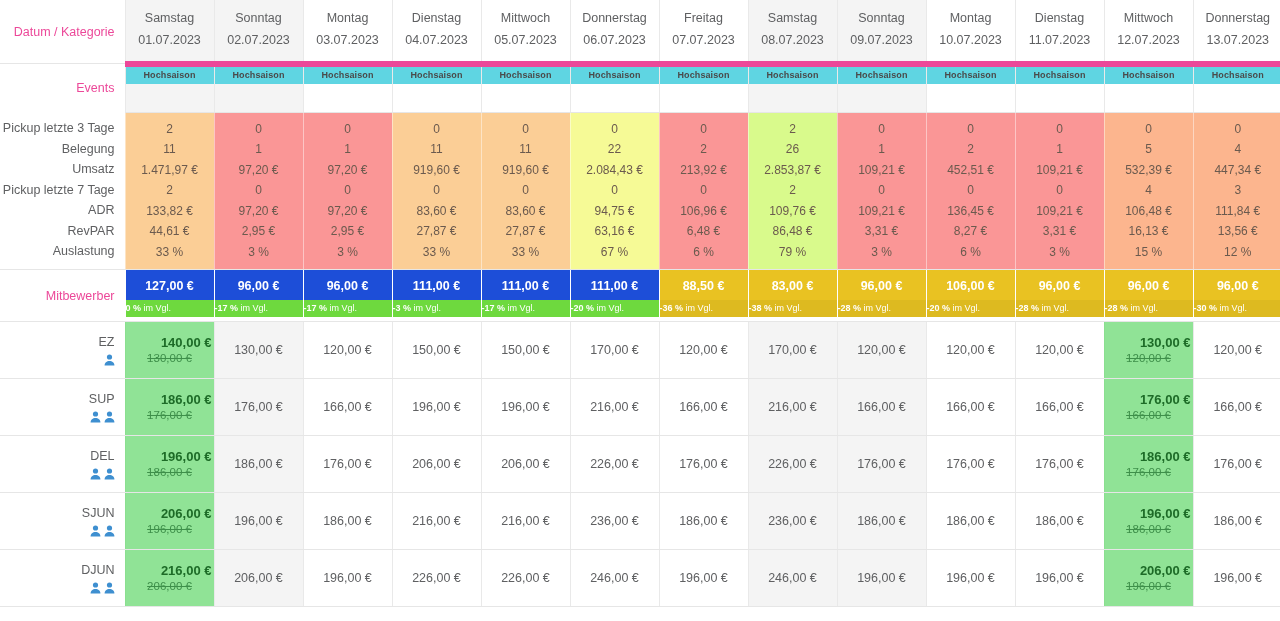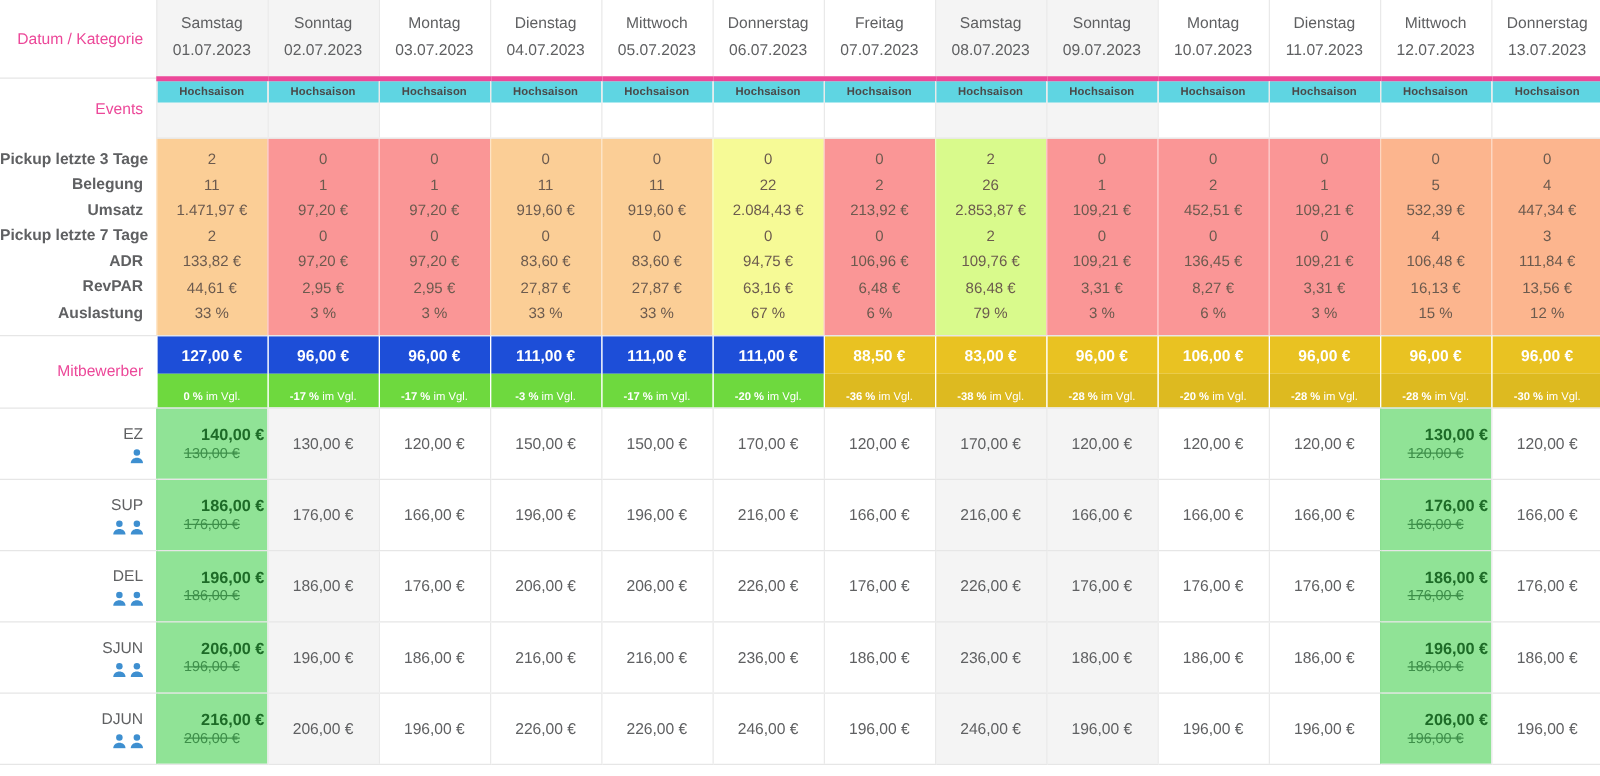--- a/index.html
+++ b/index.html
@@ -32,21 +32,21 @@
   td.rowlabel.nb { border-bottom:none; }
 
   
   td.hdr {
     text-align:center;
     font-size:12.5px;
     color:#5f6062;
     padding:8px 2px 9px;
     line-height:1.75;
     border-left:1px solid #e9e9e9;
-    border-bottom:4px solid #ec4899;
+    border-bottom:6px solid #ec4899;
     vertical-align:middle;
     margin-top:24px;
   }
   td.hdr .dow { display:block; }
   td.hdr .dat { display:block; }
   .we { background:#f4f4f4; }
 
   
   td.evt {
     border-left:1px solid #e9e9e9;
@@ -74,21 +74,20 @@
     border-left:1px solid rgba(255,255,255,.45);
     border-bottom:1px solid #e6e6e6;
     vertical-align:top;
   }
   td.kpilabels {
     background:#fff;
     border-bottom:1px solid #e6e6e6;
     padding:6px 10px 7px 0;
     text-align:right;
     vertical-align:top;
-    font-weight:bold;
   }
   .kpilist { list-style:none; }
   .kpilist li {
     font-size:12.5px;
     line-height:20.5px;
     color:#5f6062;
     white-space:nowrap;
   }
   .kpicol { padding:6px 2px 7px; }
   .kpicol div {
@@ -106,22 +105,22 @@
     border-bottom:1px solid #e6e6e6;
     vertical-align:top;
     height:52px;
   }
   .comp-price {
     color:#fff; font-weight:bold; font-size:12.5px;
     text-align:center; padding:9px 0 7px;
     white-space:nowrap;
   }
   .comp-vgl {
-    color:#fff; font-size:9px; text-align:center;
-    padding:13px 0 4px; white-space:nowrap;
+    color:#fff; font-size:9px; 
+    padding:3px 0 4px; white-space:nowrap;
   }
   .comp-vgl b { font-weight:bold; }
   .comp-green  .comp-price{ background:#1d4ed8; }
   .comp-green  .comp-vgl  { background:#6ed93e; }
   .comp-gold   .comp-price{ background:#e9c222; }
   .comp-gold   .comp-vgl  { background:#ddba20; }
 
   
   td.roomlabel {
     text-align:right;

